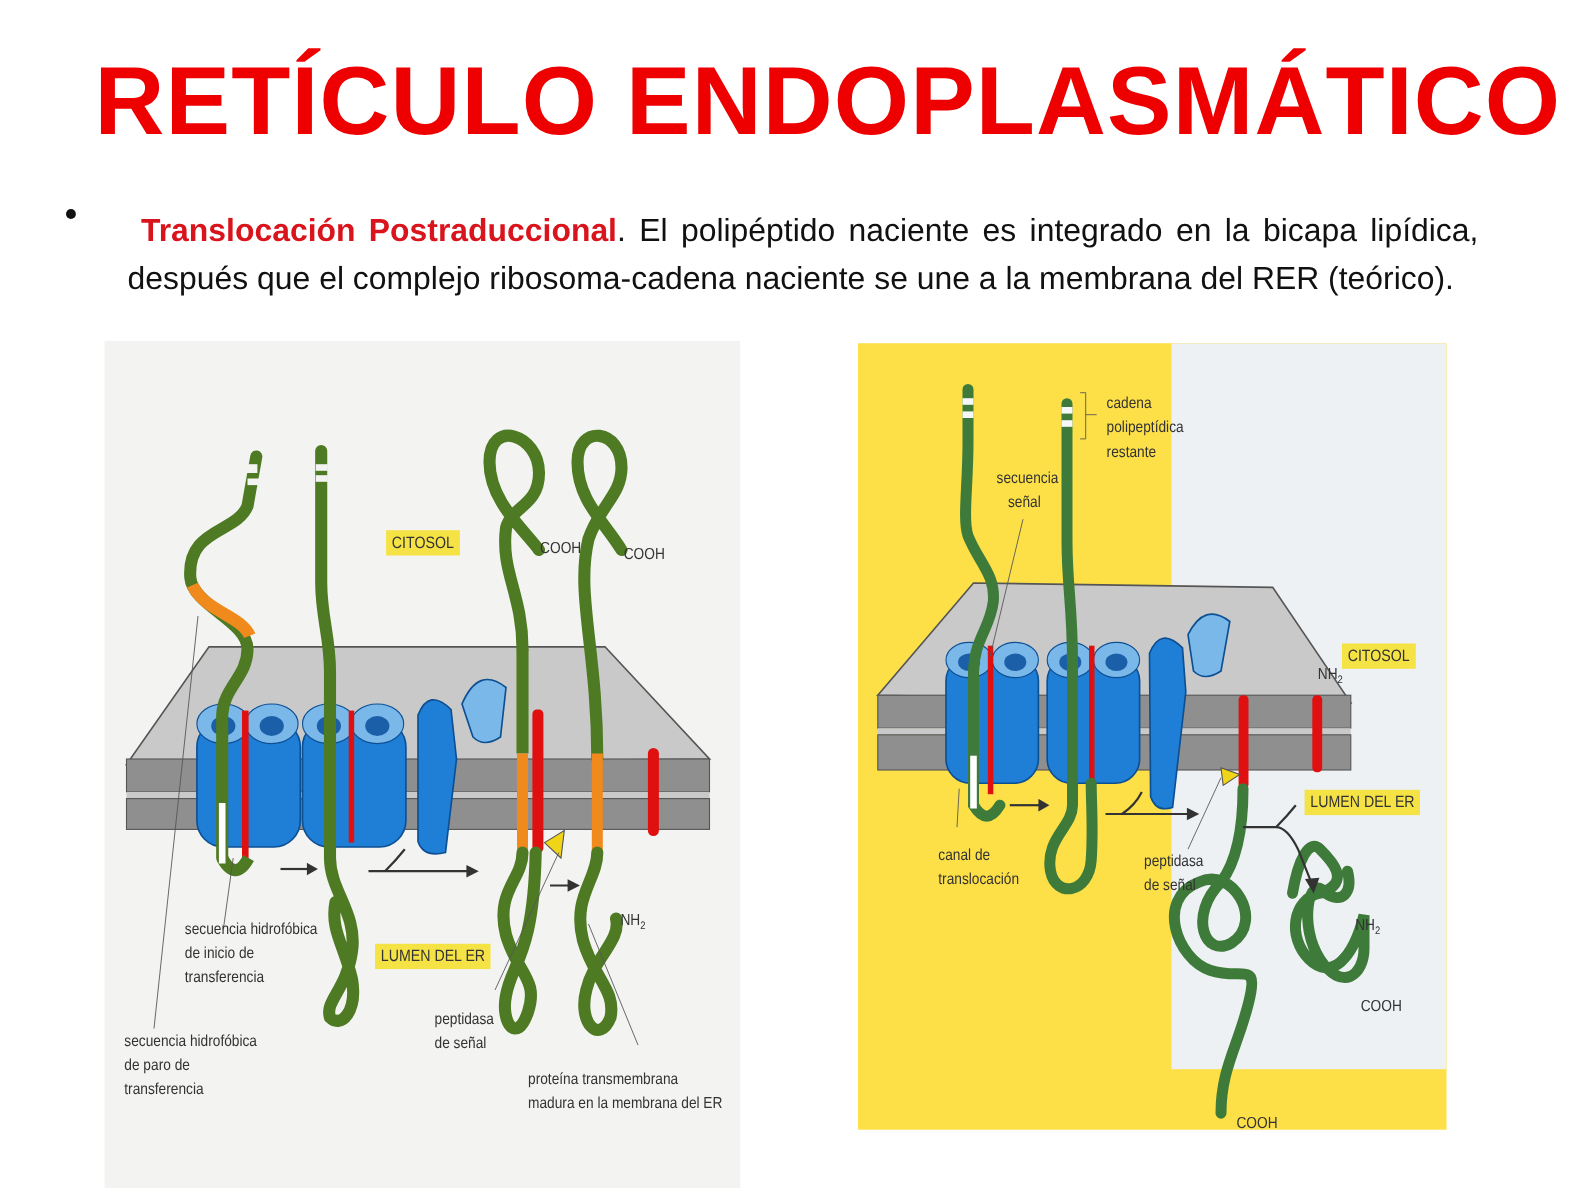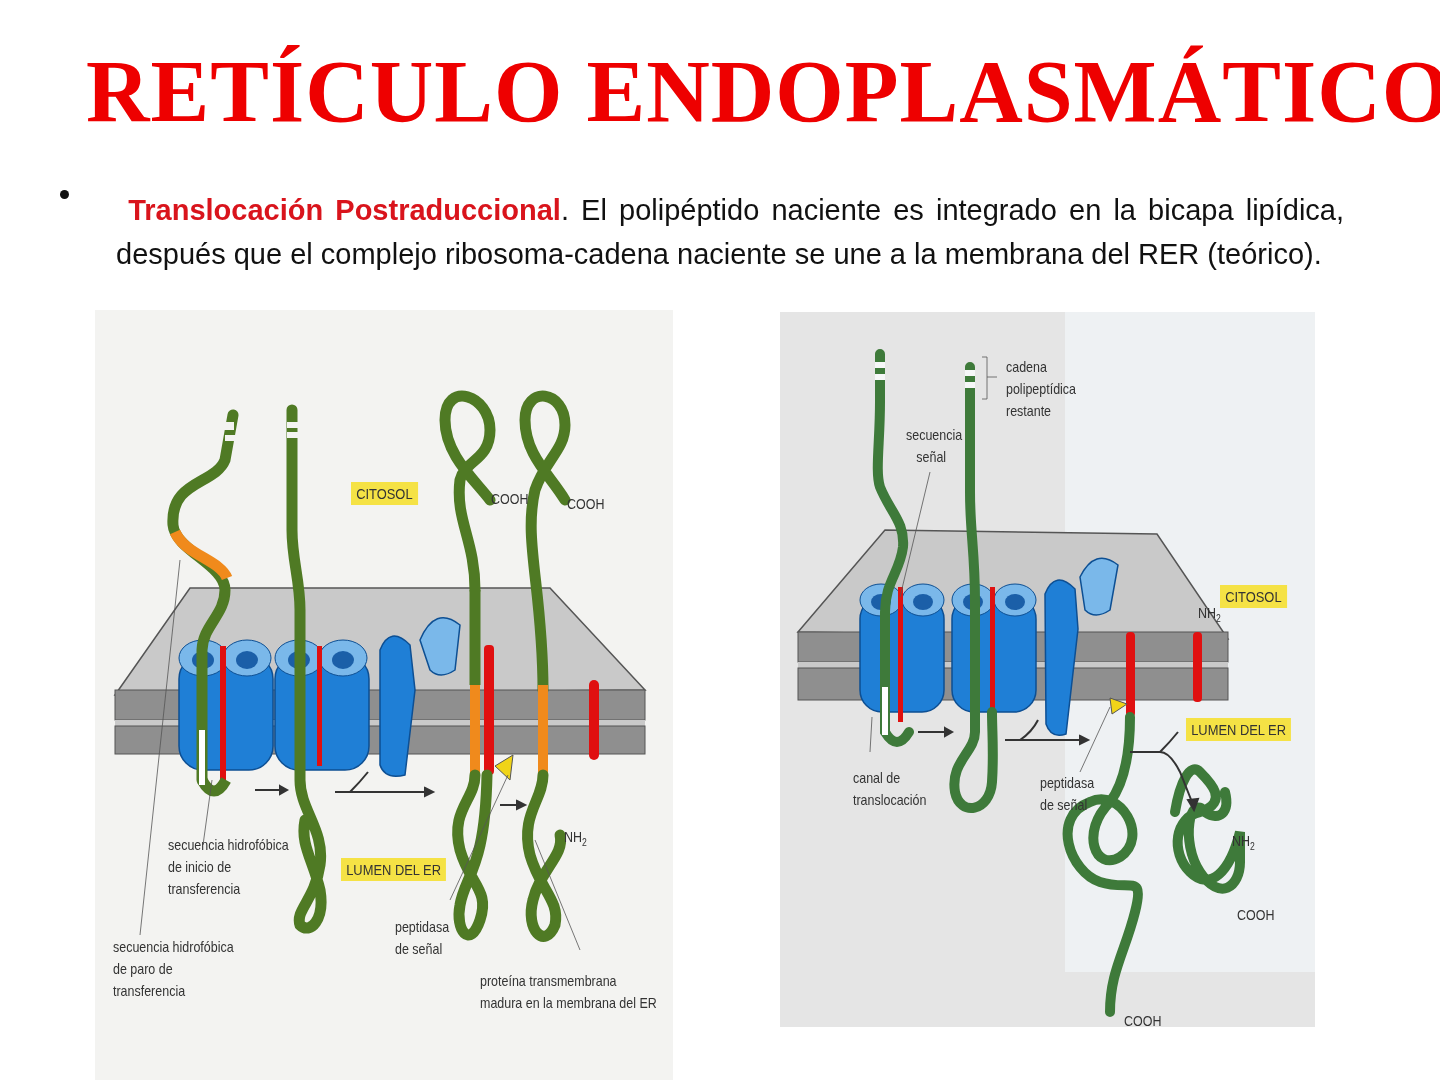--- a/index.html
+++ b/index.html
@@ -1,24 +1,24 @@
 <!DOCTYPE html>
 <html><head>
 <meta charset="utf-8">
 <style>
   html, body { margin:0; padding:0; }
   body { width:1440px; height:1080px; background:#ffffff; position:relative; overflow:hidden; font-family:"Liberation Sans", sans-serif; }
-  .title { position:absolute; left:86px; top:42px; width:1320px; font-family:Liberation Serif, serif; font-weight:bold; font-size:88px; color:#ee0000; letter-spacing:1px; line-height:100px; white-space:nowrap; }
+  .title { position:absolute; left:86px; top:42px; width:1320px; font-family:Liberation Sans, sans-serif; font-weight:bold; font-size:88px; color:#ee0000; letter-spacing:1px; line-height:100px; white-space:nowrap; }
   .bullet-wrap { position:absolute; left:60px; top:176px; width:1290px; }
   .bullet-dot { position:absolute; left:0; top:14px; width:9px; height:9px; border-radius:50%; background:#111; }
   .bullet-text { position:absolute; left:56px; top:12px; width:1228px; font-family:"Liberation Sans", sans-serif; font-size:29px; line-height:44px; color:#111; text-align:justify; }
   .term { color:#d9141c; font-weight:bold; }
   .fig { position:absolute; }
   .fig1 { left:95px; top:310px; width:578px; height:770px; background:#f3f3f1; }
-  .fig2 { left:780px; top:312px; width:535px; height:715px; background:#e5e5e5; }
+  .fig2 { left:780px; top:312px; width:535px; height:715px; background:#fde047; }
   .fig svg { position:absolute; left:0; top:0; }
   .lbl { position:absolute; font-family:"Liberation Sans", sans-serif; font-size:14.5px; line-height:22px; color:#333; white-space:nowrap; transform:scaleX(0.86); transform-origin:left top; }
   .tag { position:absolute; background:#f5e245; color:#333; font-family:"Liberation Sans", sans-serif; font-size:15px; padding:3px 6px; white-space:nowrap; transform:scaleX(0.86); transform-origin:left top; }
   sub { font-size:10px; }
 </style>
 </head>
 <body>
 
 <div class="title">RETÍCULO ENDOPLASMÁTICO</div>
 

